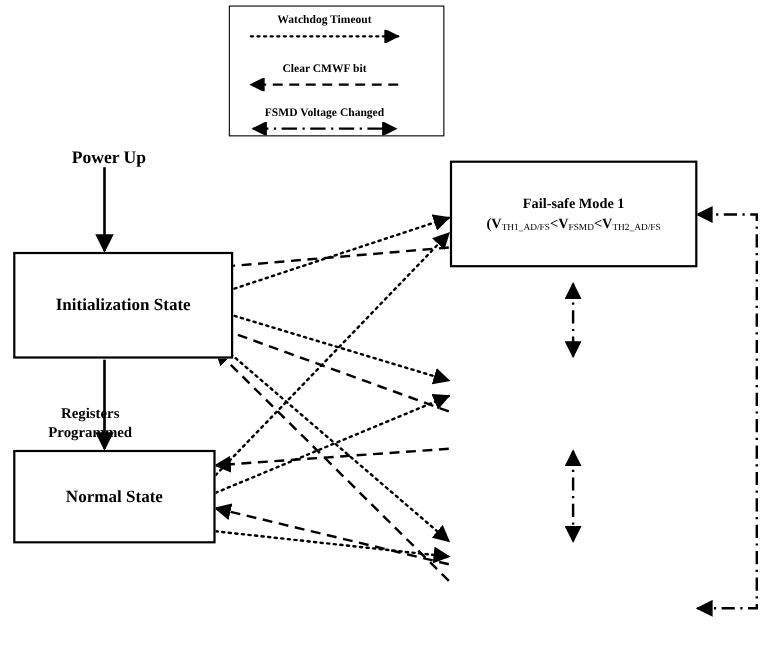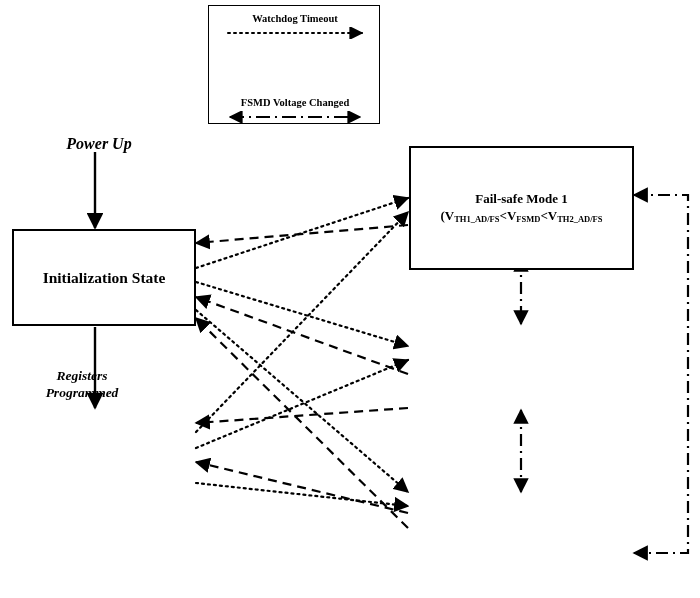--- a/index.html
+++ b/index.html
@@ -44,35 +44,34 @@
   .fs-box {
     font-size: 13px;
     line-height: 1.35;
   }
   .fs-box .ln {
     white-space: nowrap;
   }
   sub {
     font-size: 8.5px;
     vertical-align: -0.25em;
-    font-weight: bold;
+    font-weight: normal;
   }
   .label {
     position: absolute;
     font-weight: bold;
     text-align: center;
     font-size: 13.5px;
     line-height: 1.25;
-    font-style: italic;
   }
   #legend {
     position: absolute;
     left: 208px;
     top: 5px;
-    width: 172px;
+    width: 196px;
     height: 119px;
     border: 1.5px solid #000;
     background: #fff;
     box-sizing: border-box;
   }
   .legend-row {
     position: absolute;
     left: 0;
     width: 172px;
     text-align: center;
@@ -155,41 +154,50 @@
       <div class="legend-text">Watchdog Timeout</div>
       <svg class="legend-svg" width="150" height="12">
         <defs>
           <marker id="lah" viewBox="0 0 10 10" refX="9" refY="5" markerWidth="7" markerHeight="7" orient="auto-start-reverse">
             <path d="M 0 0 L 10 5 L 0 10 z" fill="#000"></path>
           </marker>
         </defs>
         <line x1="8" y1="6" x2="142" y2="6" stroke="#000" stroke-width="2" stroke-dasharray="2,4" stroke-linecap="round" marker-end="url(#lah)"></line>
       </svg>
     </div>
+    <div class="legend-row" style="top:52px;">
+      <div class="legend-text">Clear CMWF bit</div>
+      <svg class="legend-svg" width="150" height="12">
+        <line x1="142" y1="6" x2="8" y2="6" stroke="#000" stroke-width="2" stroke-dasharray="9,6" marker-end="url(#lah)"></line>
+      </svg>
+    </div>
     <div class="legend-row" style="top:92px;">
       <div class="legend-text">FSMD Voltage Changed</div>
       <svg class="legend-svg" width="150" height="12">
         <line x1="10" y1="6" x2="140" y2="6" stroke="#000" stroke-width="2" stroke-dasharray="14,5,2,5" marker-end="url(#lah)" marker-start="url(#lah)"></line>
       </svg>
     </div>
   </div>
 
   <div class="label power-up" style="left:44px; top:134px; width:110px;">Power Up</div>
 
 
-  <div class="box state-box" style="left:12px; top:229px; width:184px; height:97px;">
+  <div class="box state-box" style="left:12px; top:229px; width:200px; height:97px;">
     <span>Initialization State</span>
   </div>
 
   <div class="label" style="left:30px; top:368px; width:104px;">
     <div>Registers</div>
     <div>Programmed</div>
   </div>
 
-
-  <div class="box fs-box" style="left:409px; top:146px; width:225px; height:124px;">
+  <div class="box state-box" style="left:12px; top:409px; width:184px; height:85px;">
+    <span>Normal State</span>
+  </div>
+
+  <div class="box fs-box" style="left:409px; top:146px; width:225px; height:97px;">
     <div class="ln">Fail-safe Mode 1</div>
     <div class="ln"><span>(V</span><sub>TH1_AD/FS</sub><span>&lt;V</span><sub>FSMD</sub><span>&lt;V</span><sub>TH2_AD/FS</sub></div>
   </div>
 
 
 
 </div>
 
 </body></html>

